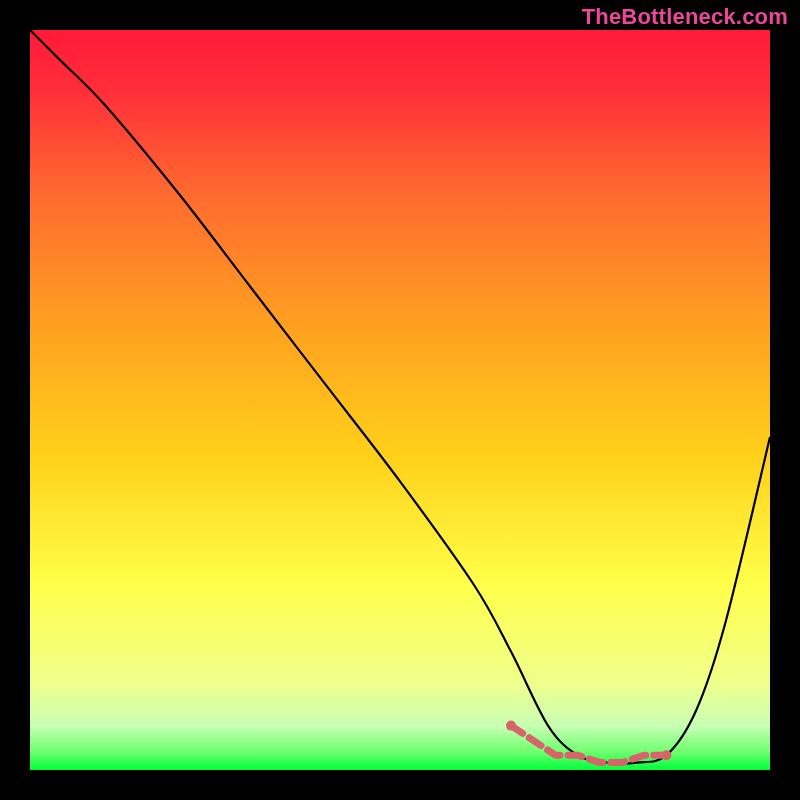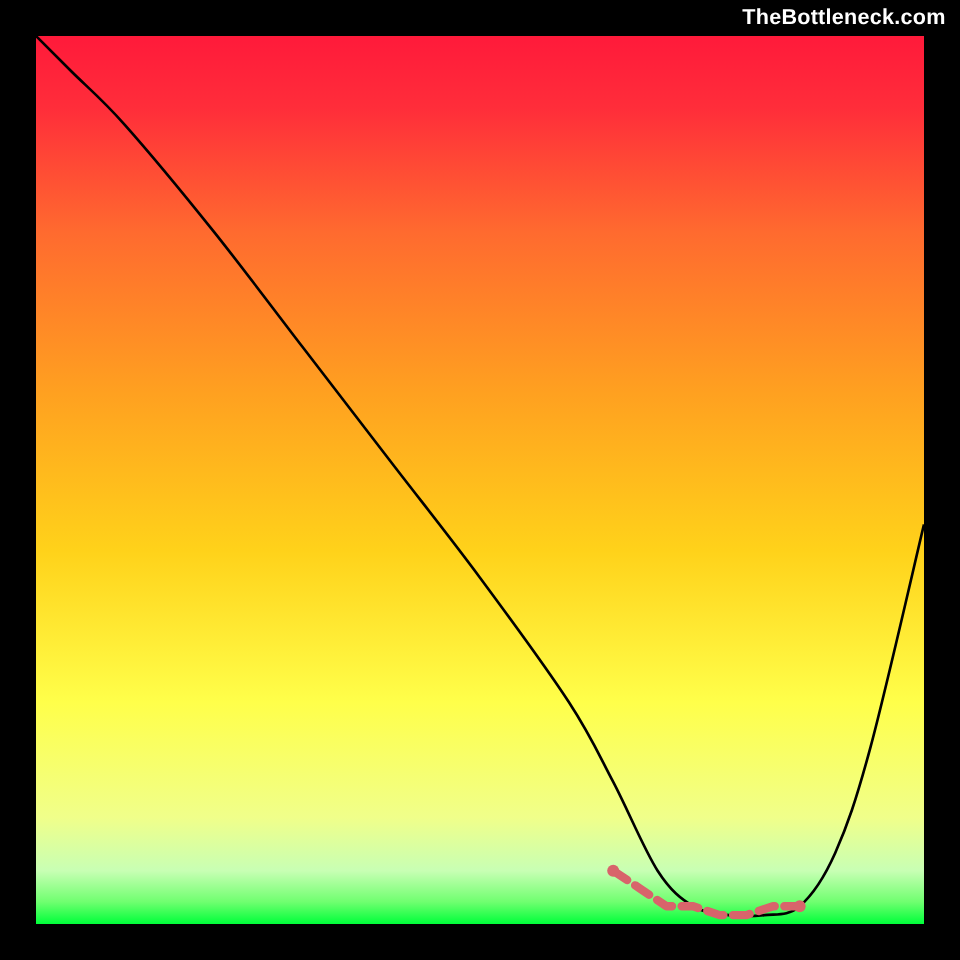--- a/index.html
+++ b/index.html
@@ -3,23 +3,23 @@
 <meta charset="utf-8">
 <style>
   * { margin: 0; padding: 0; box-sizing: border-box; }
   html, body { width: 800px; height: 800px; background: #000; overflow: hidden; }
   .container { position: relative; width: 800px; height: 800px; background: #000; }
   .watermark {
     position: absolute;
     top: 4px;
     right: 12px;
     font-family: Arial, sans-serif;
-    font-size: 18px;
+    font-size: 22px;
     font-weight: bold;
-    color: #ffffff;
+    color: #ec4899;
     z-index: 10;
     letter-spacing: 0.2px;
   }
   .plot-area {
     position: absolute;
     left: 30px;
     top: 30px;
     width: 740px;
     height: 740px;
   }

